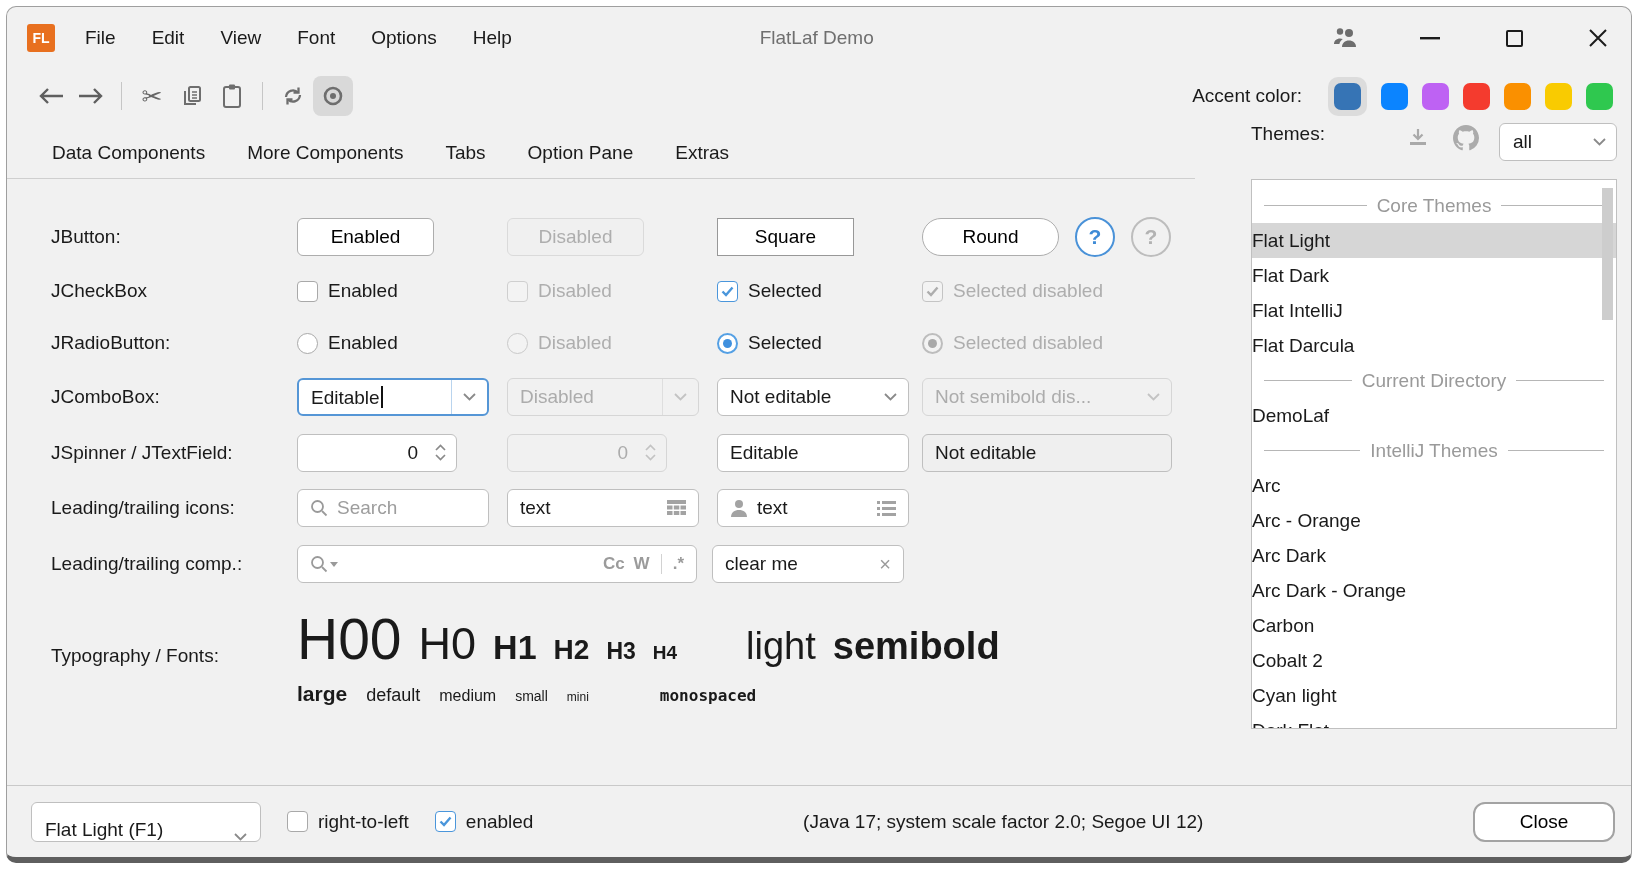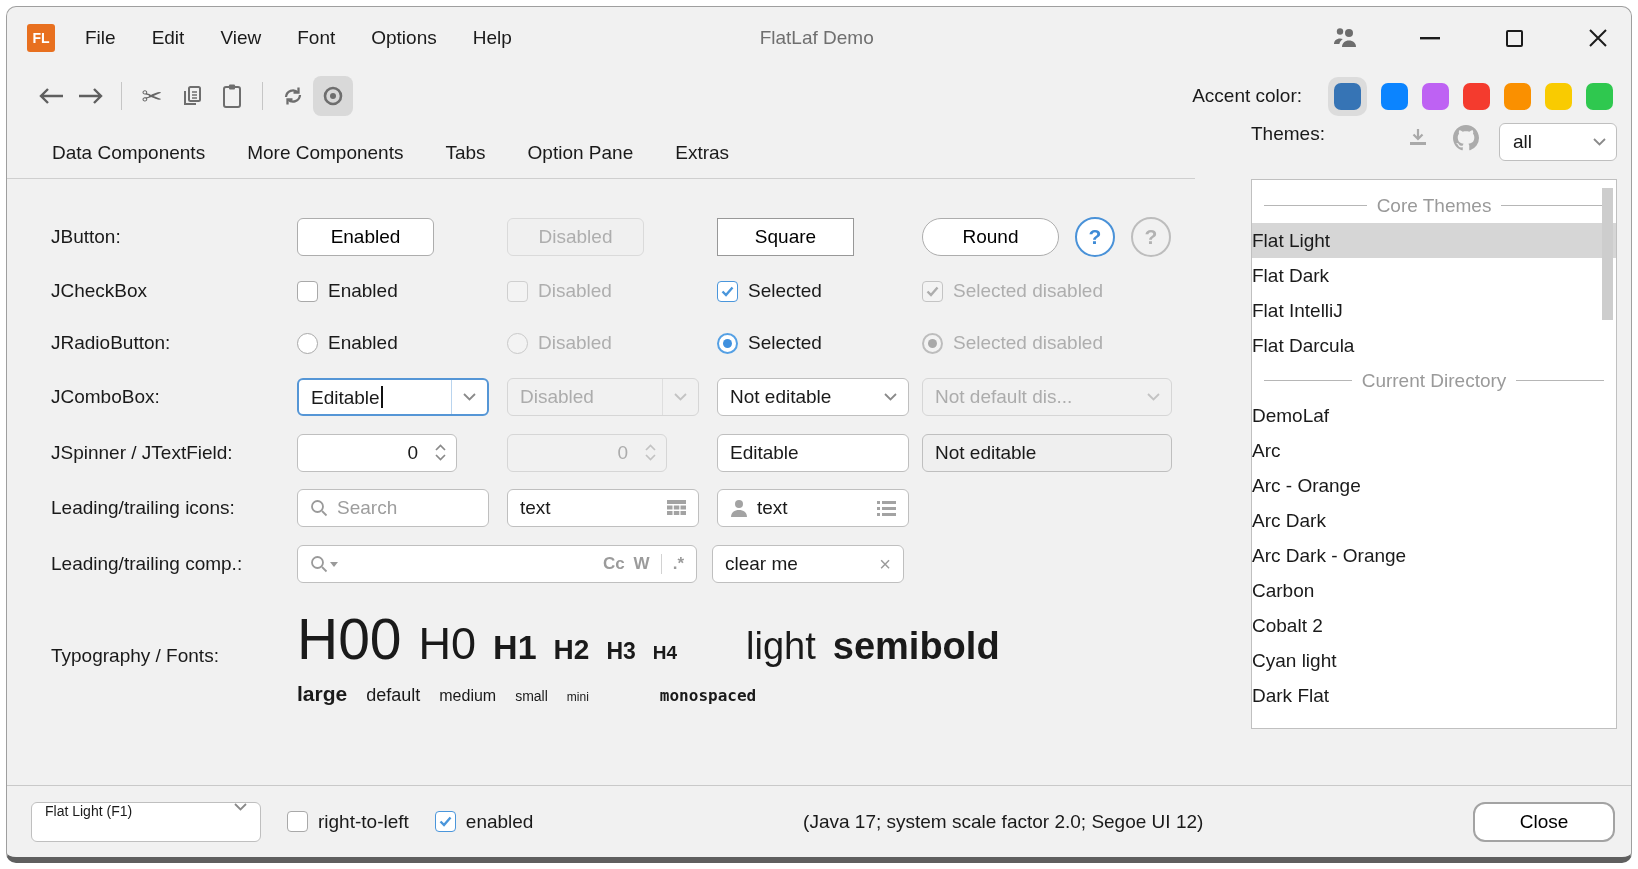--- a/index.html
+++ b/index.html
@@ -102,21 +102,21 @@
   .all-combo .arr{ margin-left:auto; width:34px; display:flex; justify-content:center; }
   .themes-list{ position:relative; height:550px; background:#fff; border:1px solid #c0c0c0; padding-top:8px; overflow:hidden; }
   .titem{ height:35px; display:flex; align-items:center; padding:0 0; font-size:19px; }
   .titem.sel{ background:#d6d6d6; }
   .tsep2{ height:35px; display:flex; align-items:center; gap:10px; color:#9a9a9a; font-size:19px; padding:0 12px; }
   .tsep2::before,.tsep2::after{ content:""; flex:1; height:1px; background:#b6b6b6; }
   .thumb{ position:absolute; right:3px; top:8px; width:11px; height:132px; background:#cdcdcd; }
   
   .statusbar{ flex:0 0 auto; height:72px; border-top:1px solid #c9c9c9; display:flex; align-items:center; padding:0 16px 0 24px; gap:26px;}
   .laf-combo{ width:230px; height:40px; background:#fff; border:1px solid #bfbfbf; border-radius:6px;
-              display:flex; align-items:flex-start; padding-left:13px; font-size:14px; }
+              display:flex; align-items:flex-end; padding-left:13px; font-size:19px; }
   .laf-combo .arr{ margin-left:auto; width:40px; display:flex; justify-content:center; }
   .sb-check{ display:flex; align-items:center; font-size:19px; }
   .sb-info{ flex:1; text-align:center; font-size:19px; }
   .close-btn{ width:142px; height:40px; background:#fff; border:2px solid #a3a3a3; border-radius:12px;
               font-size:19px; display:flex; align-items:center; justify-content:center; }
   svg{ display:block; }
 </style>
 </head>
 <body>
 
@@ -322,21 +322,21 @@
                 <span class="grow"></span>
               <span class="arr">
                 <svg width="13" height="8" viewBox="0 0 13 8" fill="none" stroke="#8a8a8a" stroke-width="1.8">
                     <path d="M1 1l5.5 5.5L12 1"></path>
                   </svg>
                 </span>
               </span>
             </span>
           <span class="col col4">
               <span class="combo dis wide">
-              <span>Not default dis...</span>
+              <span>Not semibold dis...</span>
                 <span class="grow"></span>
               <span class="arr">
                 <svg width="13" height="8" viewBox="0 0 13 8" fill="none" stroke="#c3c3c3" stroke-width="1.8">
                     <path d="M1 1l5.5 5.5L12 1"></path>
                   </svg>
                 </span>
               </span>
             </span>
         </div>
 
@@ -518,20 +518,23 @@
             <span>Core Themes</span>
           </div>
         <div class="titem sel">Flat Light</div>
         <div class="titem">Flat Dark</div>
         <div class="titem">Flat IntelliJ</div>
         <div class="titem">Flat Darcula</div>
         <div class="tsep2">
             <span>Current Directory</span>
           </div>
         <div class="titem">DemoLaf</div>
+        <div class="tsep2">
+            <span>IntelliJ Themes</span>
+          </div>
         <div class="titem">Arc</div>
         <div class="titem">Arc - Orange</div>
         <div class="titem">Arc Dark</div>
         <div class="titem">Arc Dark - Orange</div>
         <div class="titem">Carbon</div>
         <div class="titem">Cobalt 2</div>
         <div class="titem">Cyan light</div>
         <div class="titem">Dark Flat</div>
         <span class="thumb"></span>
       </div>

